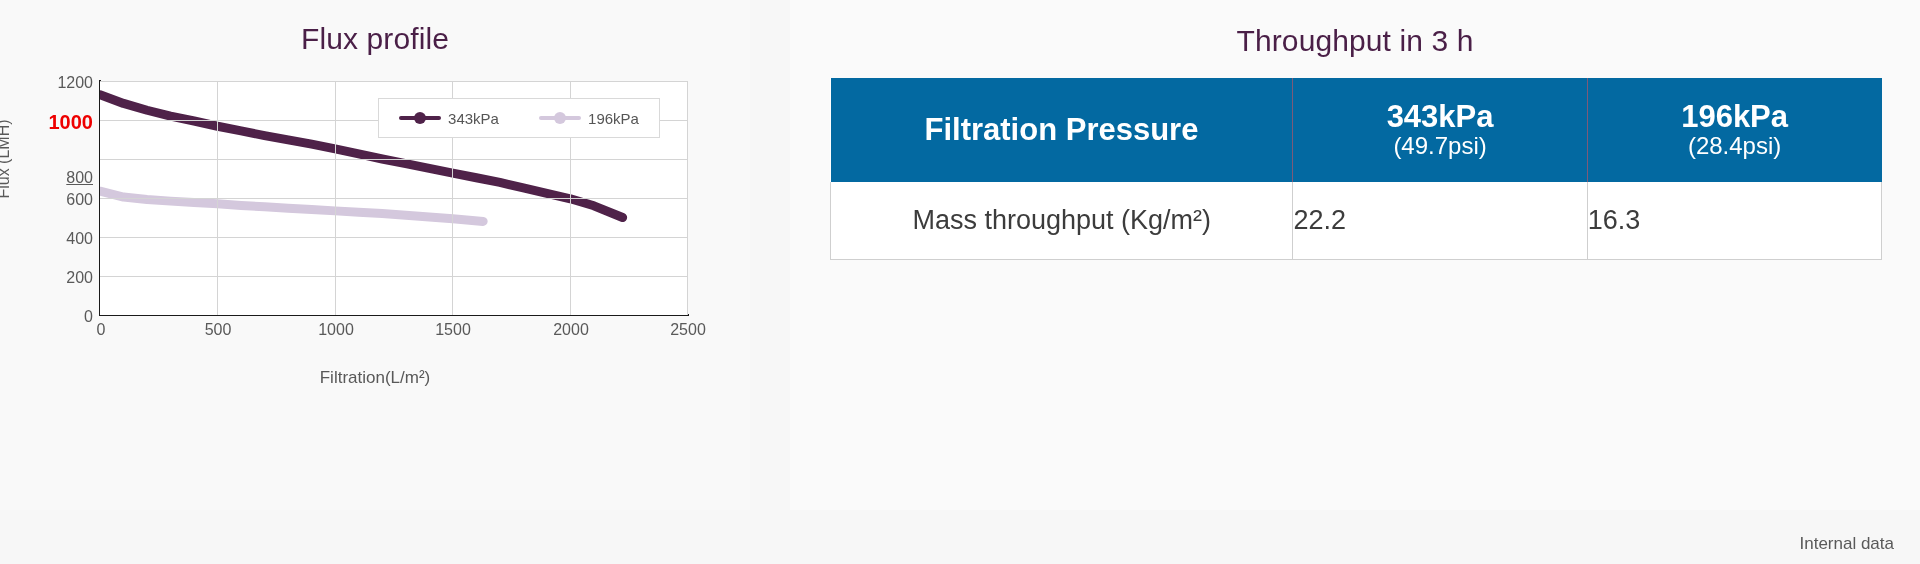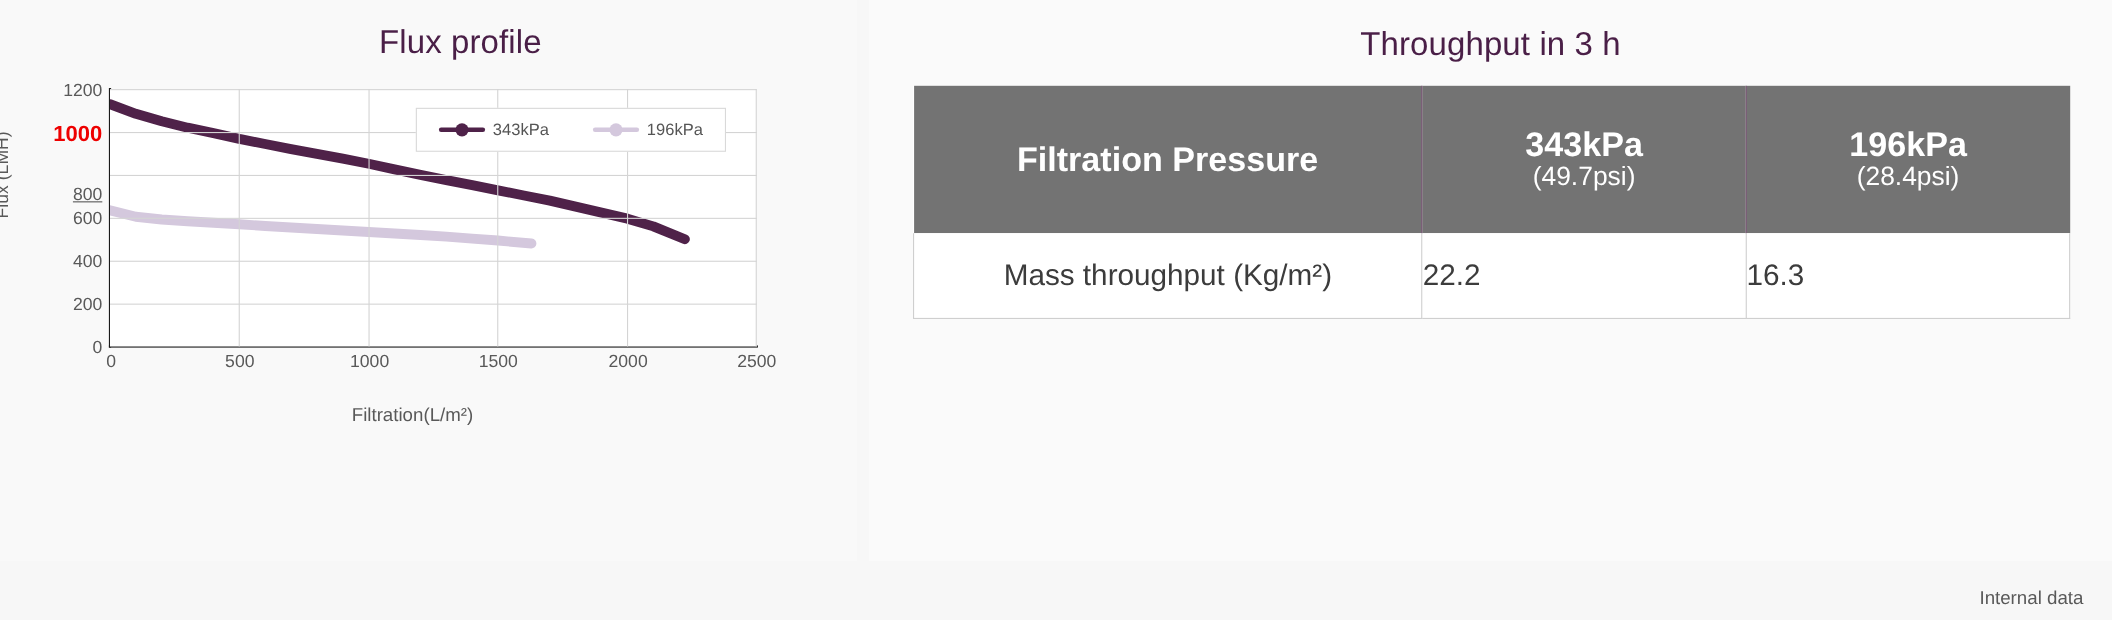--- a/index.html
+++ b/index.html
@@ -6,21 +6,21 @@
   body{
     width:1920px;height:564px;
     background:#f7f7f7;
     font-family:"Liberation Sans","DejaVu Sans",sans-serif;
     overflow:hidden;position:relative;
   }
   .stage{position:absolute;left:0;top:0;width:1920px;height:564px;}
 
   
   .card{position:absolute;background:#fafafa;}
-  #chart-card{left:0;top:0;width:750px;height:510px;background:#f9f9f9;padding-left:29px;}
+  #chart-card{left:0;top:0;width:750px;height:510px;background:#f9f9f9;}
   #table-card{left:790px;top:0;width:1130px;height:510px;background:#fafafa;}
 
   
   .card-title{
     position:absolute;width:100%;text-align:center;
     color:#4a1f47;font-weight:400;letter-spacing:.1px;
   }
   #chart-title{top:22px;font-size:30px;}
   #table-title{top:24px;font-size:30px;}
 
@@ -69,22 +69,22 @@
   .legend-label{font-size:15px;color:#555;}
 
   
   #data-table{
     position:absolute;left:40px;top:78px;
     width:1052px;border-collapse:collapse;
     table-layout:fixed;background:#ffffff;
   }
   #data-table th,#data-table td{padding:0;margin:0;}
   .th-cell{
-    background:#737373;color:#ffffff;text-align:center;
-    vertical-align:middle;height:134px;
+    background:#0369a1;color:#ffffff;text-align:center;
+    vertical-align:middle;height:104px;
     border-right:1px solid #7d5a79;
   }
   .th-cell:last-child{border-right:none;}
   .th-main{font-size:31px;font-weight:bold;line-height:1.08;}
   .th-sub{font-size:24px;font-weight:normal;line-height:1.12;}
   .td-cell{
     background:#ffffff;height:77px;vertical-align:middle;
     border-right:1px solid #cfcfcf;border-bottom:1px solid #cfcfcf;
     border-left:1px solid #cfcfcf;
     font-size:27px;color:#3c3c3c;

